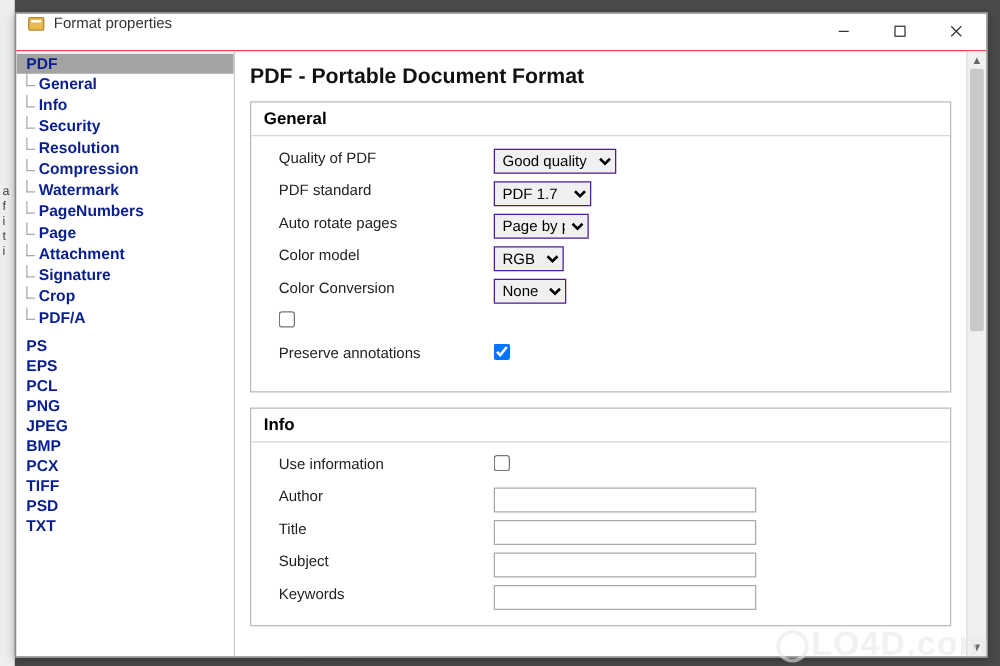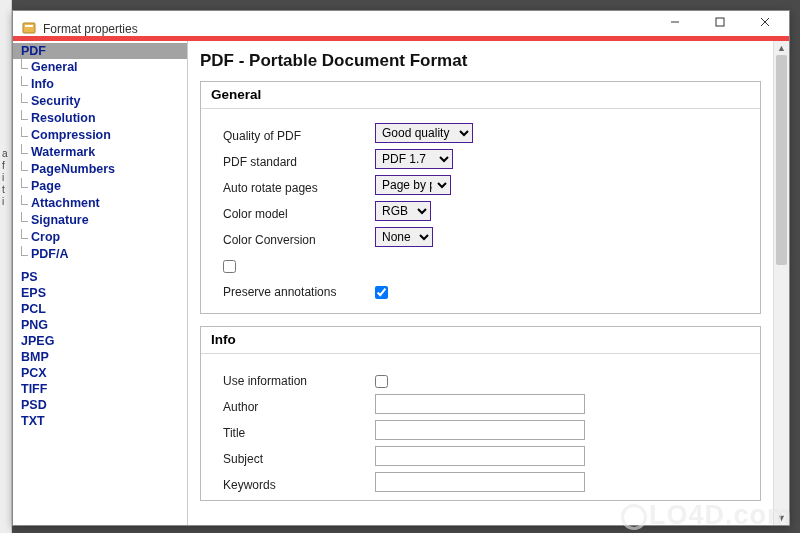--- a/index.html
+++ b/index.html
@@ -20,23 +20,23 @@
   height: 516px;
   background: #fff;
   border: 1px solid #888;
   box-shadow: 0 2px 8px rgba(0,0,0,.3);
   display: flex;
   flex-direction: column;
 }
 .titlebar {
   height: 30px;
   display: flex;
-  align-items: flex-end;
+  align-items: flex-start;
   padding: 0 2px 0 8px;
-  border-bottom: 5px solid #ef4444;
+  border-bottom: 1px solid #ef4444;
 }
 .titlebar .icon {
   width: 16px; height: 16px;
   margin-right: 6px;
 }
 .titlebar .title { flex: 0 0 auto; font-size: 12px; color: #333; }
 .titlebar .spacer { flex: 1; }
 .titlebar .winbtn {
   width: 45px; height: 28px;
   display: flex; align-items: center; justify-content: center;
@@ -105,23 +105,24 @@
   font-weight: bold;
   font-size: 13.5px;
   padding: 5px 10px 6px 10px;
   border-bottom: 1px solid #d8d8d8;
 }
 .panel-body {
   padding: 10px 18px 12px 22px;
 }
 .row {
   display: flex;
-  align-items: flex-end;
+  align-items: flex-start;
   min-height: 24px;
   margin-bottom: 2px;
+  gap: 20px;
 }
 .row .label {
   width: 152px;
   font-size: 12px;
   color: #222;
 }
 select.ctl {
   font-size: 12px;
   height: 20px;
   border: 1px solid #4c1d95;

